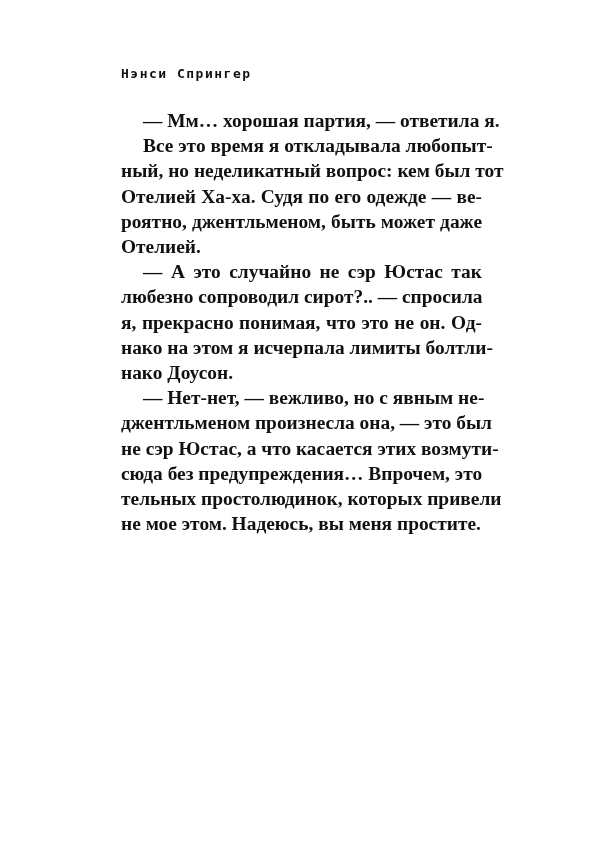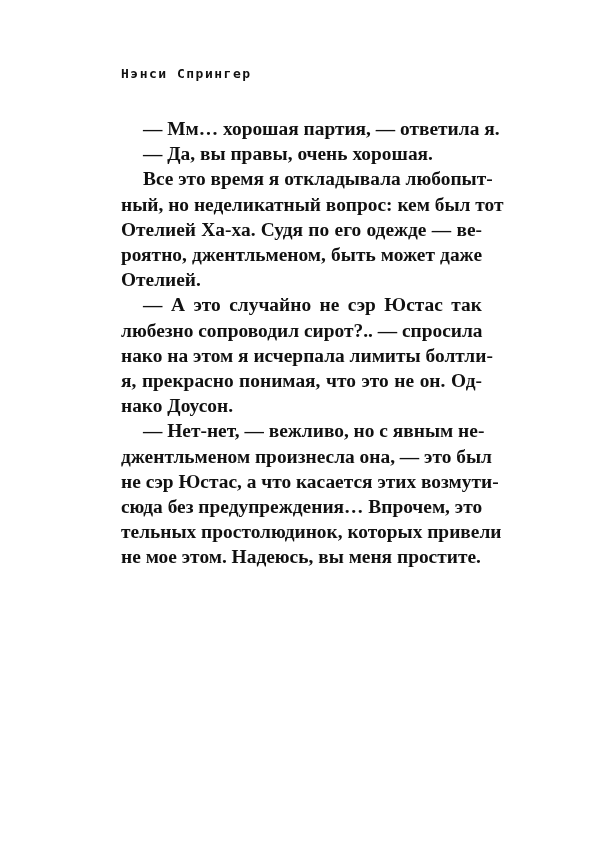--- a/index.html
+++ b/index.html
@@ -35,21 +35,20 @@
     .body-text {
       position: absolute;
       left: 121px;
       top: 108px;
       width: 361px;
       font-family: "Liberation Serif", serif;
       font-size: 19.4px;
       line-height: 25.2px;
       color: #111111;
       font-weight: bold;
-      margin-top: 8px;
     }
     .body-text p {
       margin: 0;
       text-indent: 22px;
       text-align: justify;
     }
     .body-text p .line {
       display: block;
       text-align: justify;
       text-align-last: justify;
@@ -73,34 +72,31 @@
 <body>
 
 <div class="page">
   <div class="running-head">Нэнси Спрингер</div>
 
   <div class="body-text">
     <p>
       <span class="line last">— Мм… хорошая партия, — ответила я.</span>
     </p>
     <p>
-      <span class="line last">— Да, вы правы, очень хорошая.</span>
-    </p>
-    <p>
       <span class="line">Все это время я откладывала любопыт-</span>
       <span class="line">ный, но неделикатный вопрос: кем был тот</span>
       <span class="line">Отелией Ха-ха. Судя по его одежде — ве-</span>
       <span class="line">роятно, джентльменом, быть может даже</span>
       <span class="line last">Отелией.</span>
     </p>
     <p>
       <span class="line">— А это случайно не сэр Юстас так</span>
       <span class="line">любезно сопроводил сирот?.. — спросила</span>
+      <span class="line">я, прекрасно понимая, что это не он. Од-</span>
       <span class="line">нако на этом я исчерпала лимиты болтли-</span>
-      <span class="line">я, прекрасно понимая, что это не он. Од-</span>
       <span class="line last">нако Доусон.</span>
     </p>
     <p>
       <span class="line">— Нет-нет, — вежливо, но с явным не-</span>
       <span class="line">джентльменом произнесла она, — это был</span>
       <span class="line">не сэр Юстас, а что касается этих возмути-</span>
       <span class="line">сюда без предупреждения… Впрочем, это</span>
       <span class="line">тельных простолюдинок, которых привели</span>
       <span class="line last">не мое этом. Надеюсь, вы меня простите.</span>
     </p>

